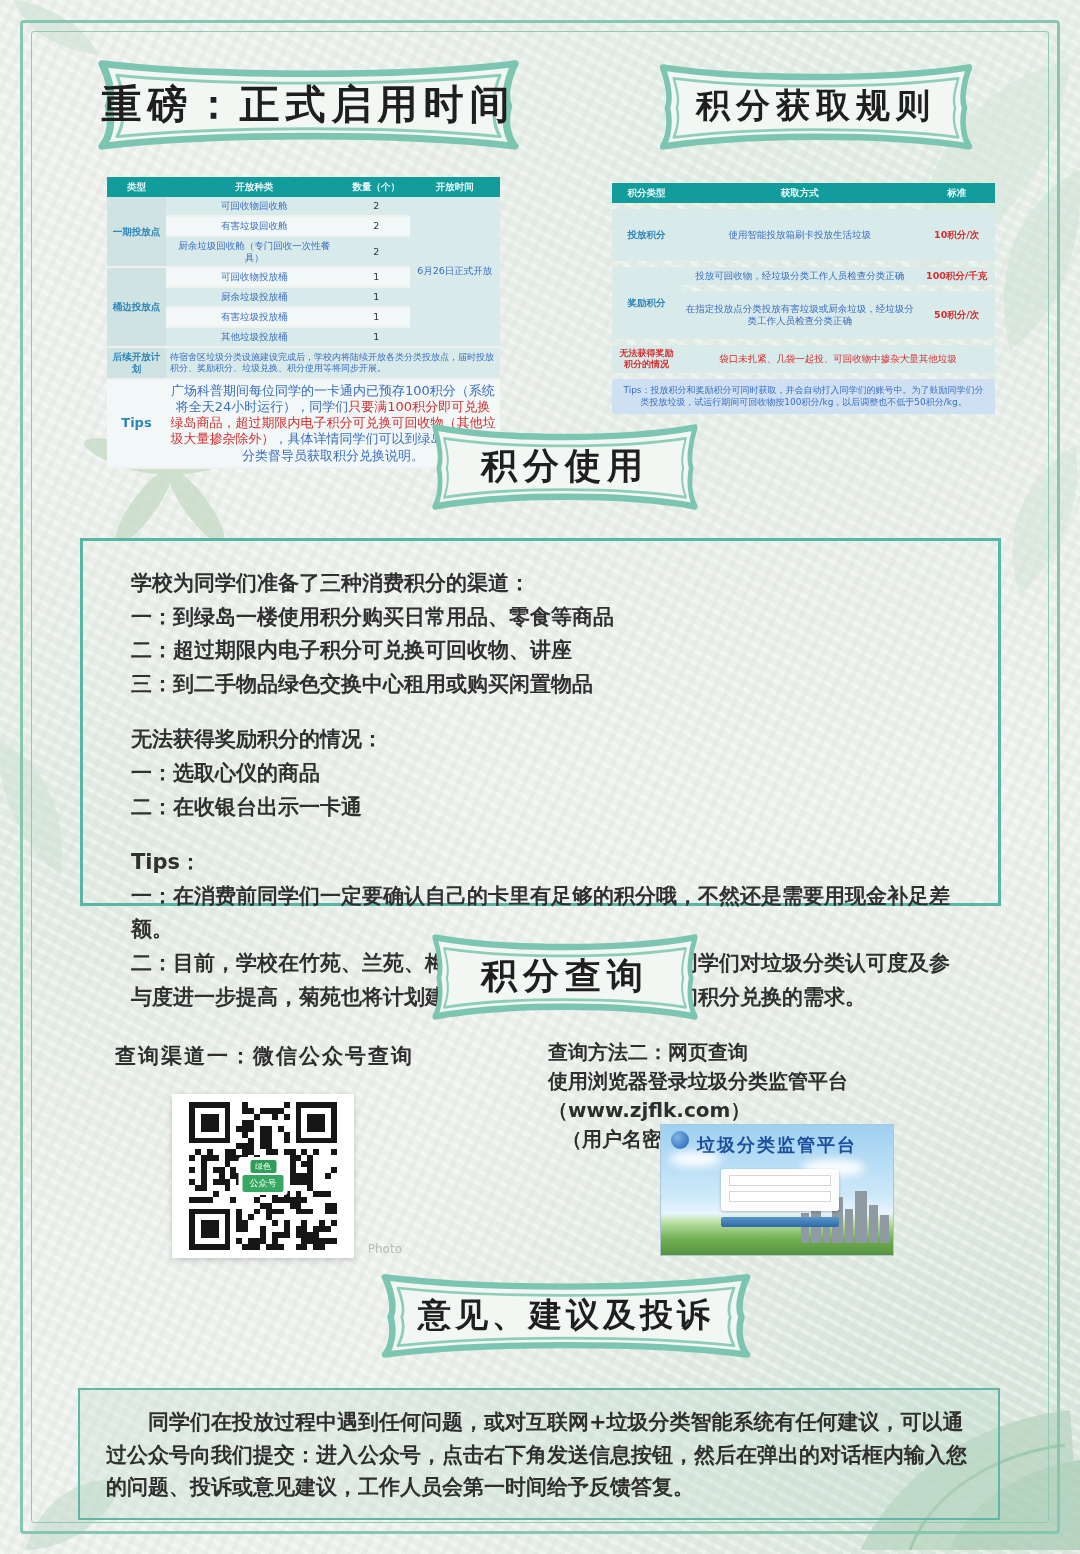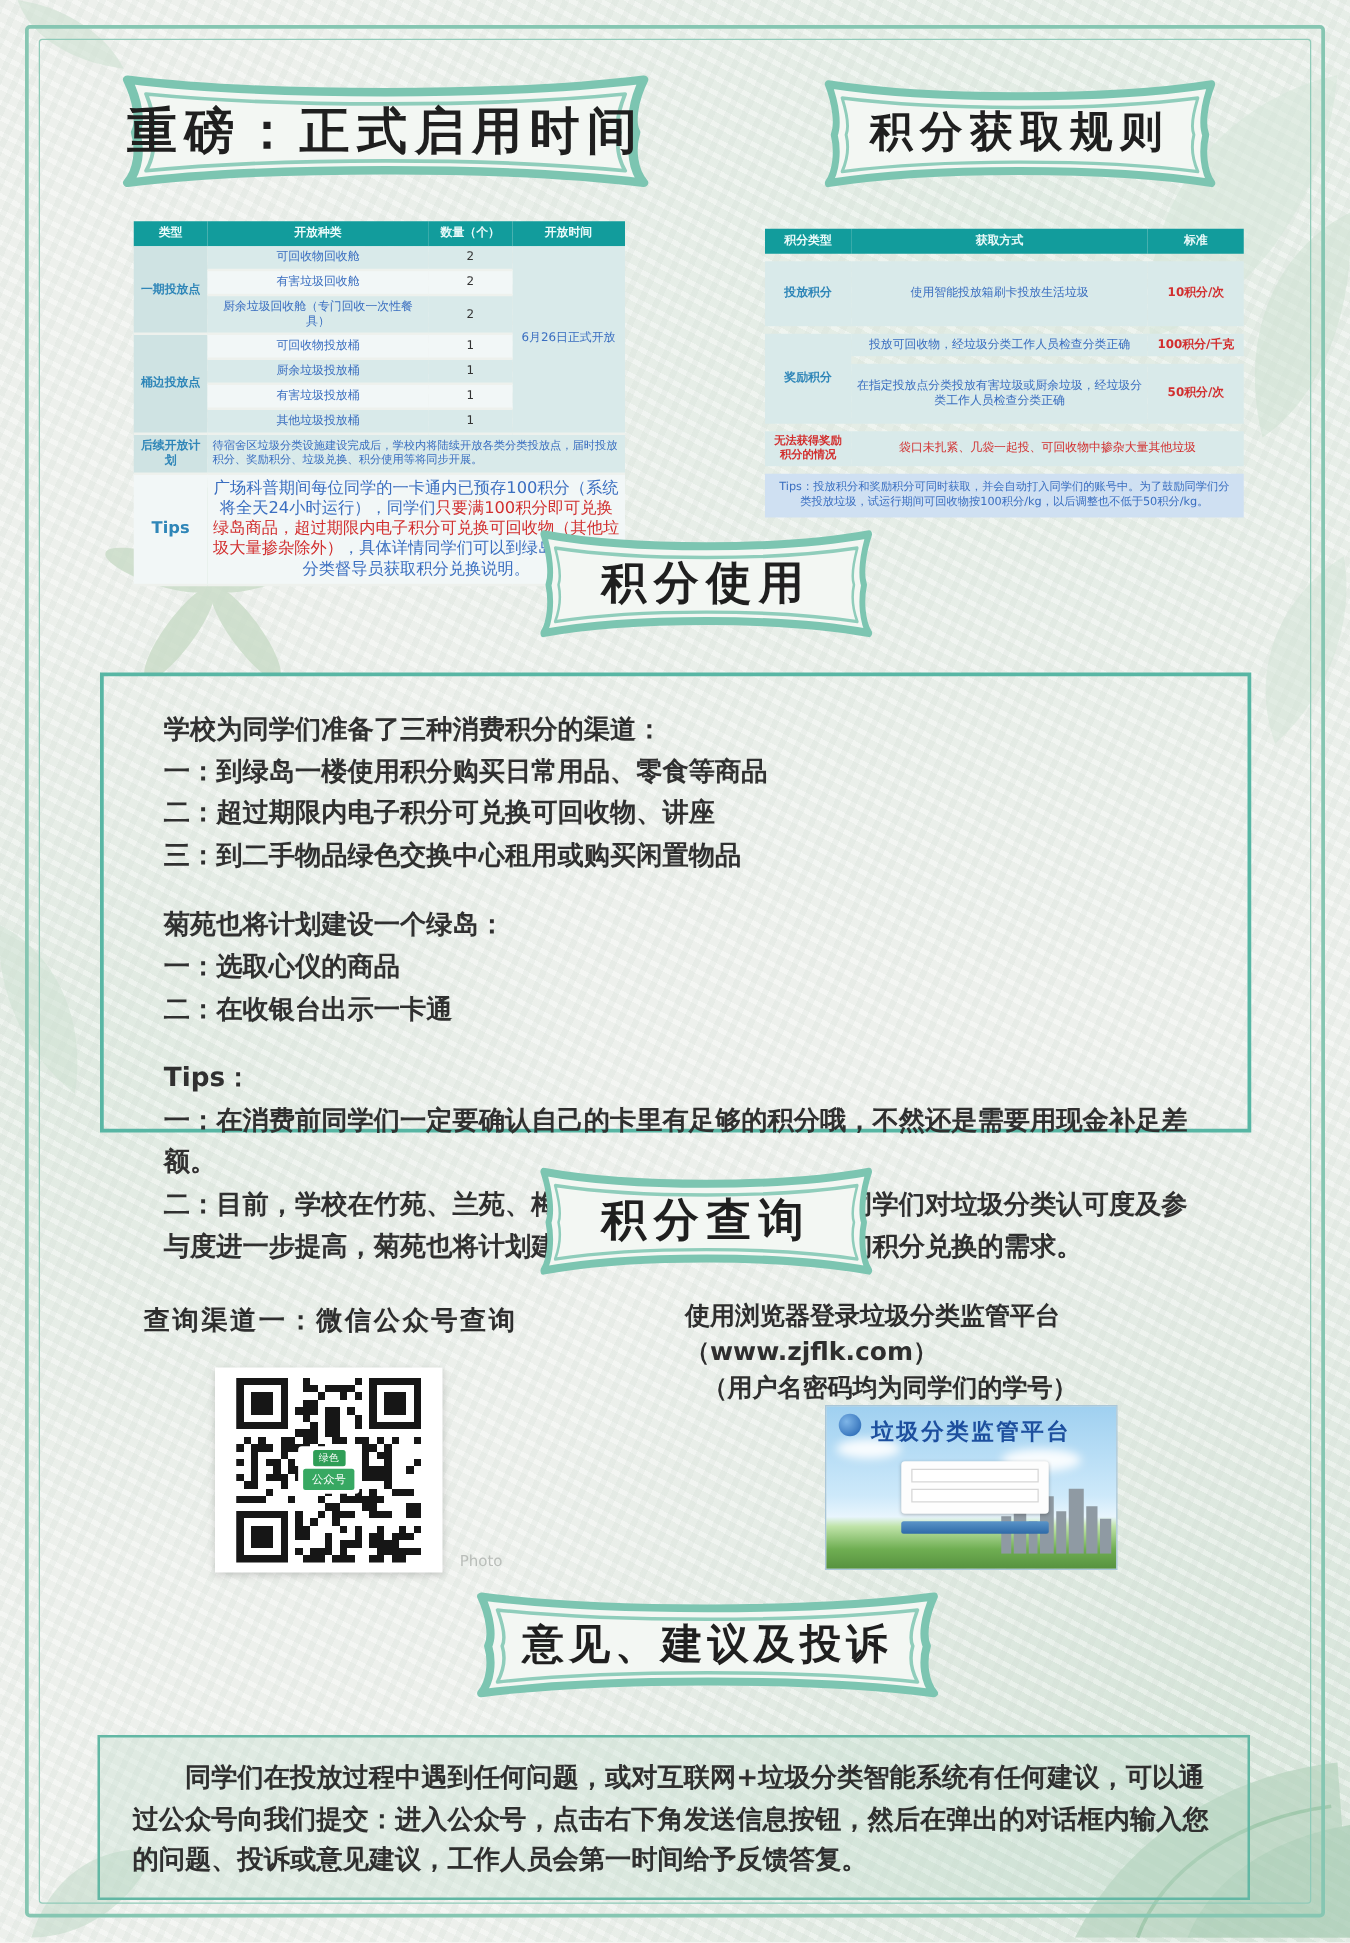--- a/index.html
+++ b/index.html
@@ -245,21 +245,21 @@
     </svg>
     <span class="banner-text" style="font-size:36px;">积分使用</span>
   </div>
 
   <div class="usage-box">
     <div class="plain-line">学校为同学们准备了三种消费积分的渠道：</div>
     <div class="plain-line">一：到绿岛一楼使用积分购买日常用品、零食等商品</div>
     <div class="plain-line">二：超过期限内电子积分可兑换可回收物、讲座</div>
     <div class="plain-line">三：到二手物品绿色交换中心租用或购买闲置物品</div>
     <div class="gap"></div>
-    <div class="plain-line">菊苑也将计划建设一个绿岛：</div>
+    <div class="plain-line">无法获得奖励积分的情况：</div>
     <div class="plain-line">一：选取心仪的商品</div>
     <div class="plain-line">二：在收银台出示一卡通</div>
     <div class="gap"></div>
     <div class="plain-line">Tips：</div>
     <div class="plain-line">一：在消费前同学们一定要确认自己的卡里有足够的积分哦，不然还是需要用现金补足差额。</div>
     <div class="plain-line">二：目前，学校在竹苑、兰苑、梅苑设置了三个绿岛，随着同学们对垃圾分类认可度及参与度进一步提高，菊苑也将计划建设一个绿岛，以满足同学们积分兑换的需求。</div>
   </div>
 
   <div class="banner" style="left:424px;top:930px;width:282px;height:92px;">
     <svg viewBox="0 0 420 100" preserveAspectRatio="none">
@@ -484,20 +484,21 @@
         <rect x="22" y="24" width="1" height="1" fill="#161616"></rect>
       </svg>
     <div class="qr-badge">
       <span class="pill1">绿色</span>
       <span class="pill2">公众号</span>
     </div>
     <span class="qr-watermark">Photo</span>
   </div>
 
   <div class="query-method2">
+    <div>查询方法二：网页查询</div>
     <div>使用浏览器登录垃圾分类监管平台（www.zjflk.com）</div>
     <div style="padding-left:14px">（用户名密码均为同学们的学号）</div>
   </div>
 
   <div class="portal">
     <div class="cloud" style="left:8px;top:26px;width:52px;height:16px;"></div>
     <div class="cloud" style="left:140px;top:34px;width:64px;height:18px;"></div>
     <div class="cloud" style="left:70px;top:56px;width:46px;height:13px;"></div>
     <div class="portal-logo"></div>
     <div class="portal-title">垃圾分类监管平台</div>

